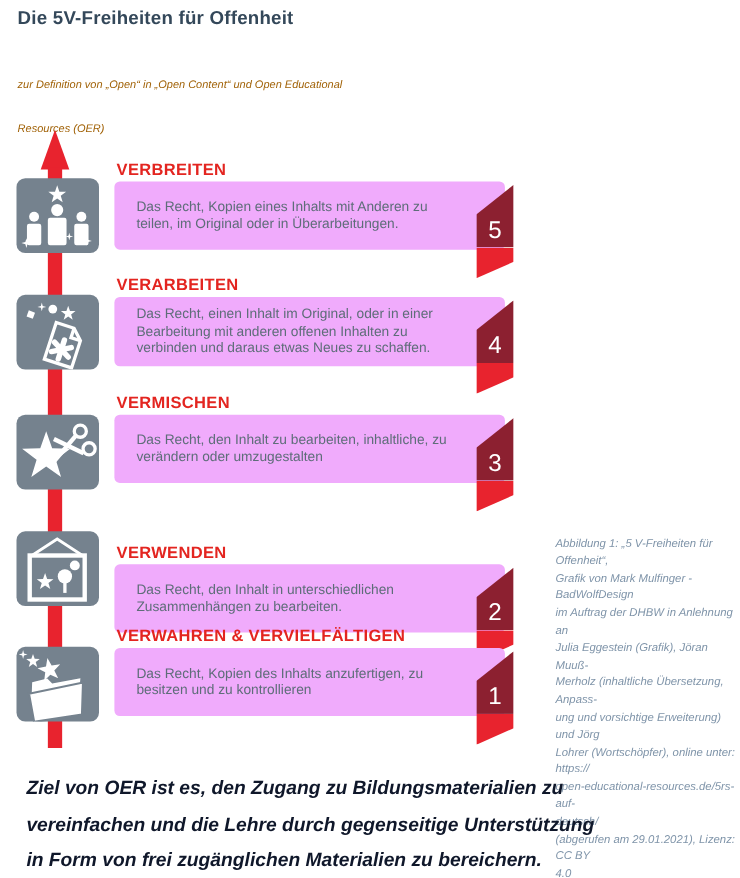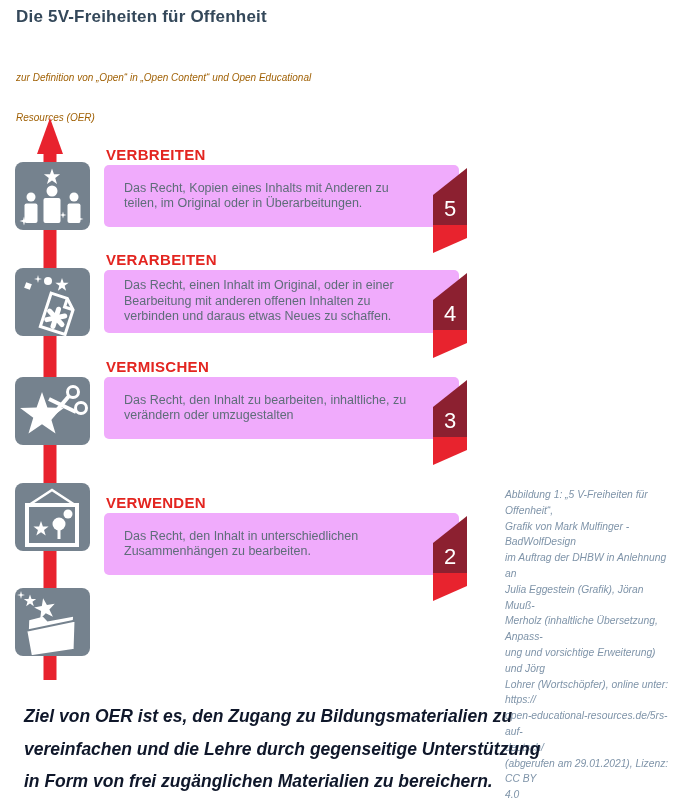--- a/index.html
+++ b/index.html
@@ -194,20 +194,31 @@
     <div class="section-box">
       <div class="section-body">Das Recht, den Inhalt in unterschiedlichen Zusammenhängen zu bearbeiten.</div>
     </div>
     <div class="badge">
       <div class="badge-dark"></div>
       <div class="badge-tail"></div>
       <div class="badge-num">2</div>
     </div>
   </div>
 
+  <div class="section" style="top:570px;">
+    <div class="section-title">VERWAHREN &amp; VERVIELFÄLTIGEN</div>
+    <div class="section-box">
+      <div class="section-body">Das Recht, Kopien des Inhalts anzufertigen, zu besitzen und zu kontrollieren</div>
+    </div>
+    <div class="badge">
+      <div class="badge-dark"></div>
+      <div class="badge-tail"></div>
+      <div class="badge-num">1</div>
+    </div>
+  </div>
 
   <div class="caption">Abbildung 1: „5 V-Freiheiten für Offenheit“,
 Grafik von Mark Mulfinger - BadWolfDesign
 im Auftrag der DHBW in Anlehnung an
 Julia Eggestein (Grafik), Jöran Muuß-
 Merholz (inhaltliche Übersetzung, Anpass-
 ung und vorsichtige Erweiterung) und Jörg
 Lohrer (Wortschöpfer), online unter: https://
 open-educational-resources.de/5rs-auf-
 deutsch/

